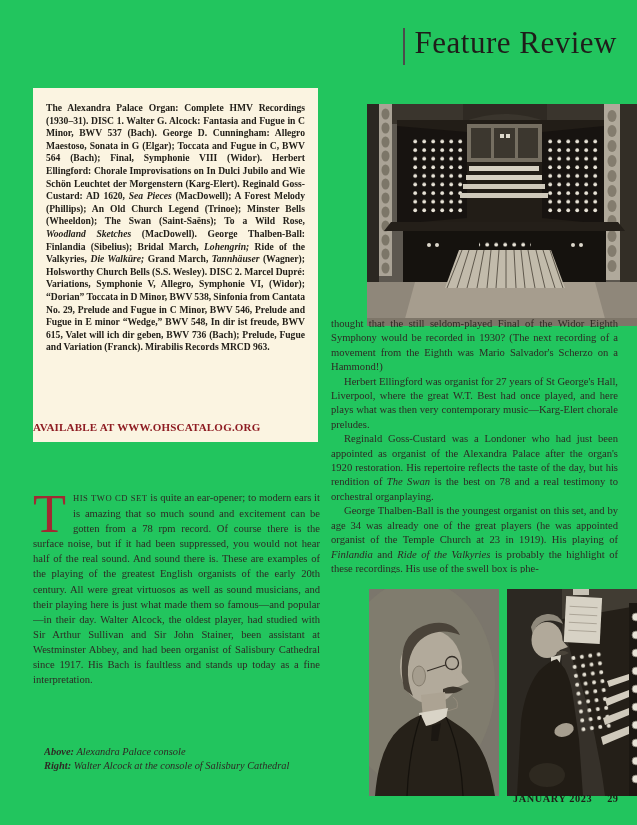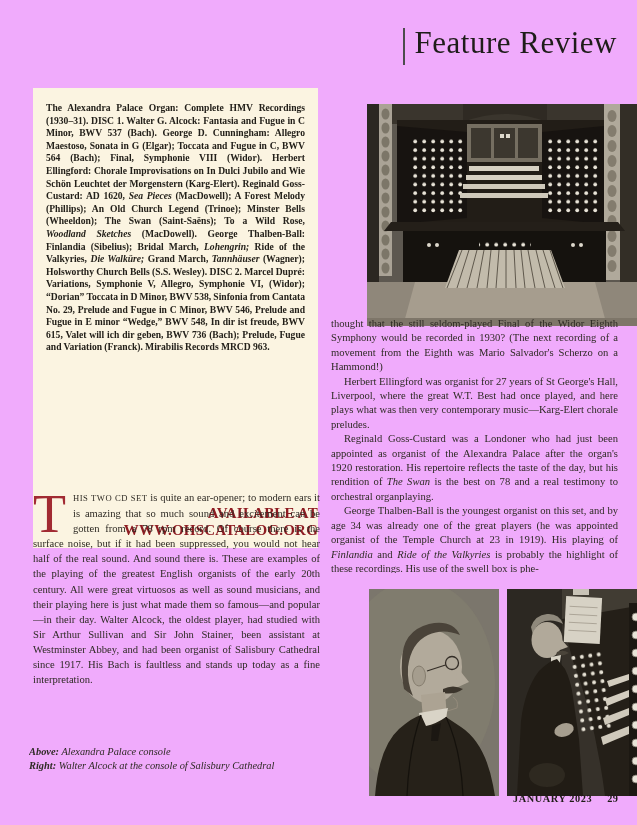--- a/index.html
+++ b/index.html
@@ -1,52 +1,52 @@
 <!DOCTYPE html>
 <html><head>
 <meta charset="utf-8">
 <title>Feature Review</title>
 <style>
   html,body{margin:0;padding:0;background:#ffffff;}
   .page{
-    position:relative; width:637px; height:825px; background:#f0abfc;
+    position:relative; width:637px; height:825px; background:#22c55e;
     font-family:"Liberation Serif", serif; color:#2e2a24; overflow:hidden;
   }
   
   .header{position:absolute; top:26px; right:20px; display:flex; align-items:flex-start;}
   .header .bar{width:1.5px; height:37px; background:#4c4c4c; margin:2px 10px 0 0;}
   .header .title{font-size:31px; line-height:1.1; color:#1f1d1a; font-weight:400; letter-spacing:.5px; white-space:nowrap;}
   
   .listing-box{
-    position:absolute; left:33px; top:88px; width:285px; height:460px;
+    position:absolute; left:33px; top:88px; width:285px; height:354px;
     background:#fbf4e1; box-sizing:border-box; padding:14px 13px 0 13px;
   }
   .listing-text{
     font-size:9.6px; line-height:12.6px; font-weight:bold; text-align:justify;
     color:#23201a; height:352px; overflow:hidden; word-spacing:-0.2px;
   }
   .availability{
-    position:absolute; left:8px; right:0; bottom:9px; text-align:right;
-    font-weight:bold; font-size:15px; letter-spacing:.2px; color:#8e1c22;
+    position:absolute; left:0; right:0; bottom:9px; text-align:left;
+    font-weight:bold; font-size:11px; letter-spacing:.2px; color:#8e1c22;
   }
   
   .body-par{font-size:10.6px; line-height:15.1px; text-align:justify; margin:0; color:#2e2a24;}
   .indent{text-indent:13px;}
   .col-left{position:absolute; left:33px; top:490px; width:287px; height:256px; overflow:hidden;}
   .col-right{position:absolute; left:331px; top:317px; width:287px; height:256px; overflow:hidden;}
   .col-right .body-par{line-height:14.4px;}
   .dropcap{
     float:left; font-size:54px; line-height:42px; padding:3px 7px 0 0;
     color:#a12a32; font-weight:400;
   }
   .s-i{font-style:italic;}
   .s-bi{font-style:italic; font-weight:bold;}
   .s-sc{font-size:8.6px; letter-spacing:.5px;}
   
-  .captions{position:absolute; left:29px; top:745px; width:287px; font-size:10.4px; line-height:13.8px; color:#2e2a24;}
+  .captions{position:absolute; left:44px; top:745px; width:287px; font-size:10.4px; line-height:13.8px; color:#2e2a24;}
   .caption-line{white-space:nowrap; overflow:hidden;}
   
   .photo{position:absolute; overflow:hidden; line-height:0;}
   .photo svg{display:block;}
   #photo-console{left:327px; top:88px; width:275px; height:222px;}
   #photo-cunningham{left:329px; top:573px; width:130px; height:207px;}
   #photo-alcock{left:467px; top:573px; width:135px; height:207px;}
   
   .footer{position:absolute; top:793px; right:19px; font-weight:bold; font-size:10.3px; letter-spacing:.6px; color:#1f1c17;}
   .footer .pagenum{margin-left:15px; letter-spacing:.2px;}

